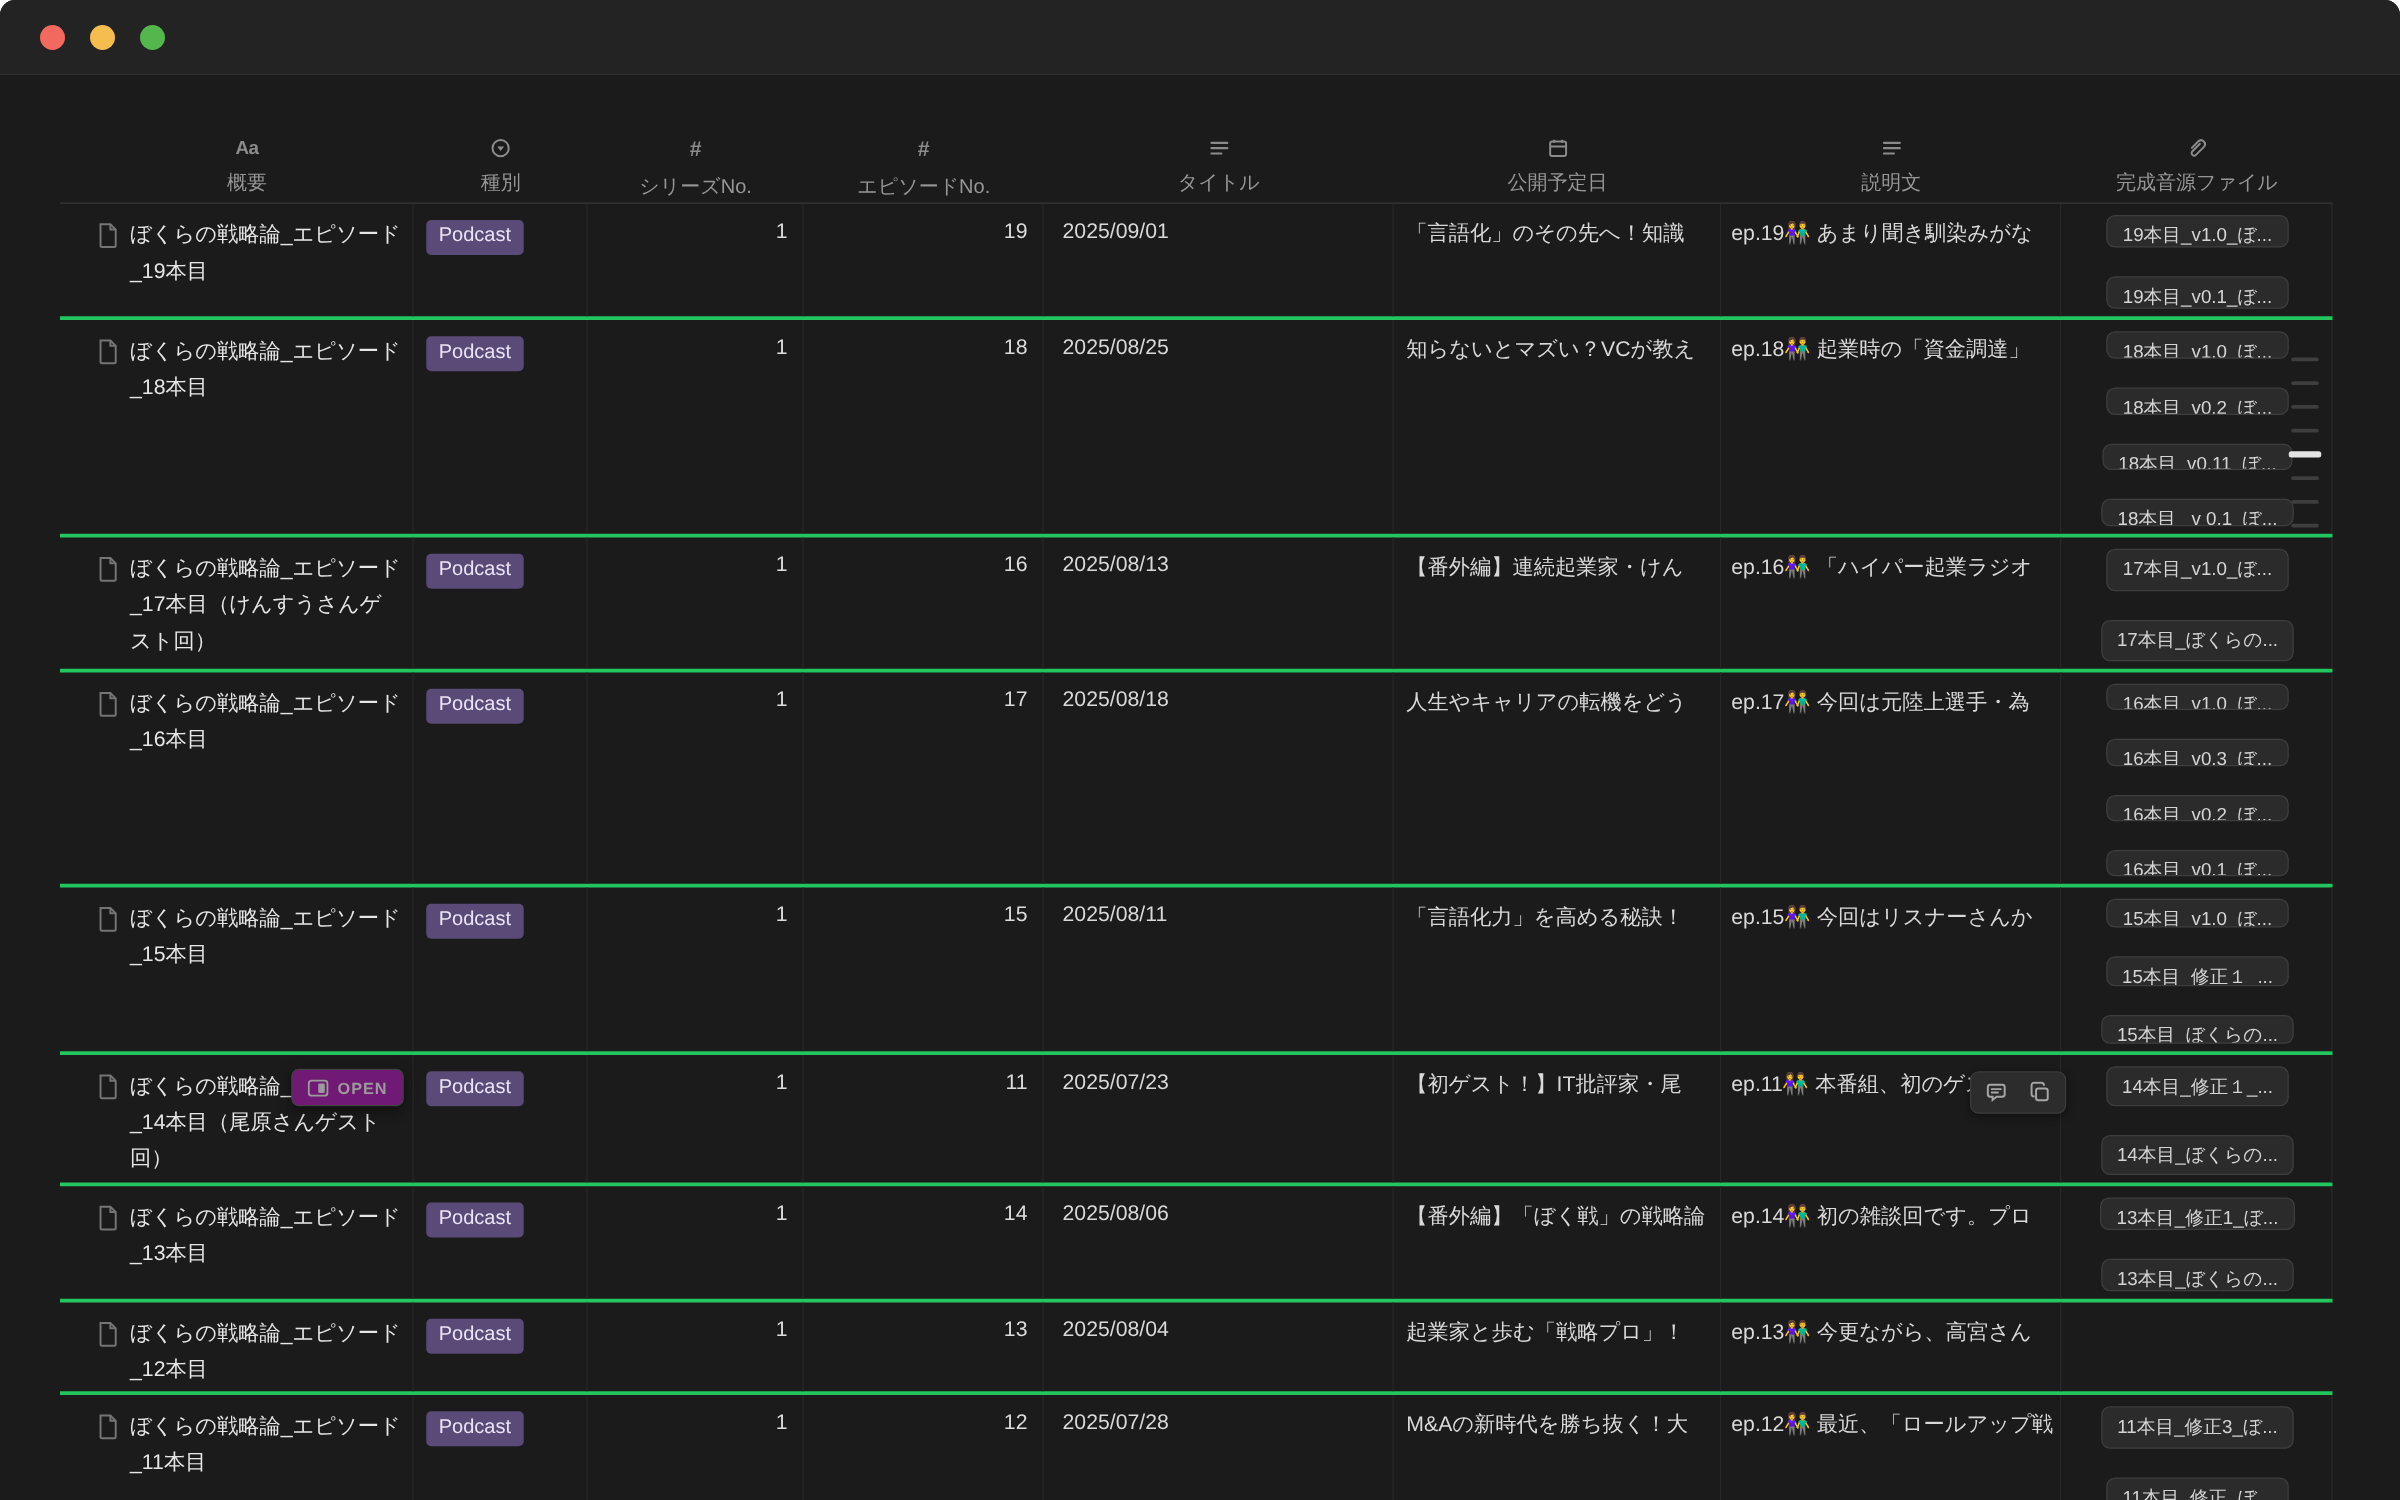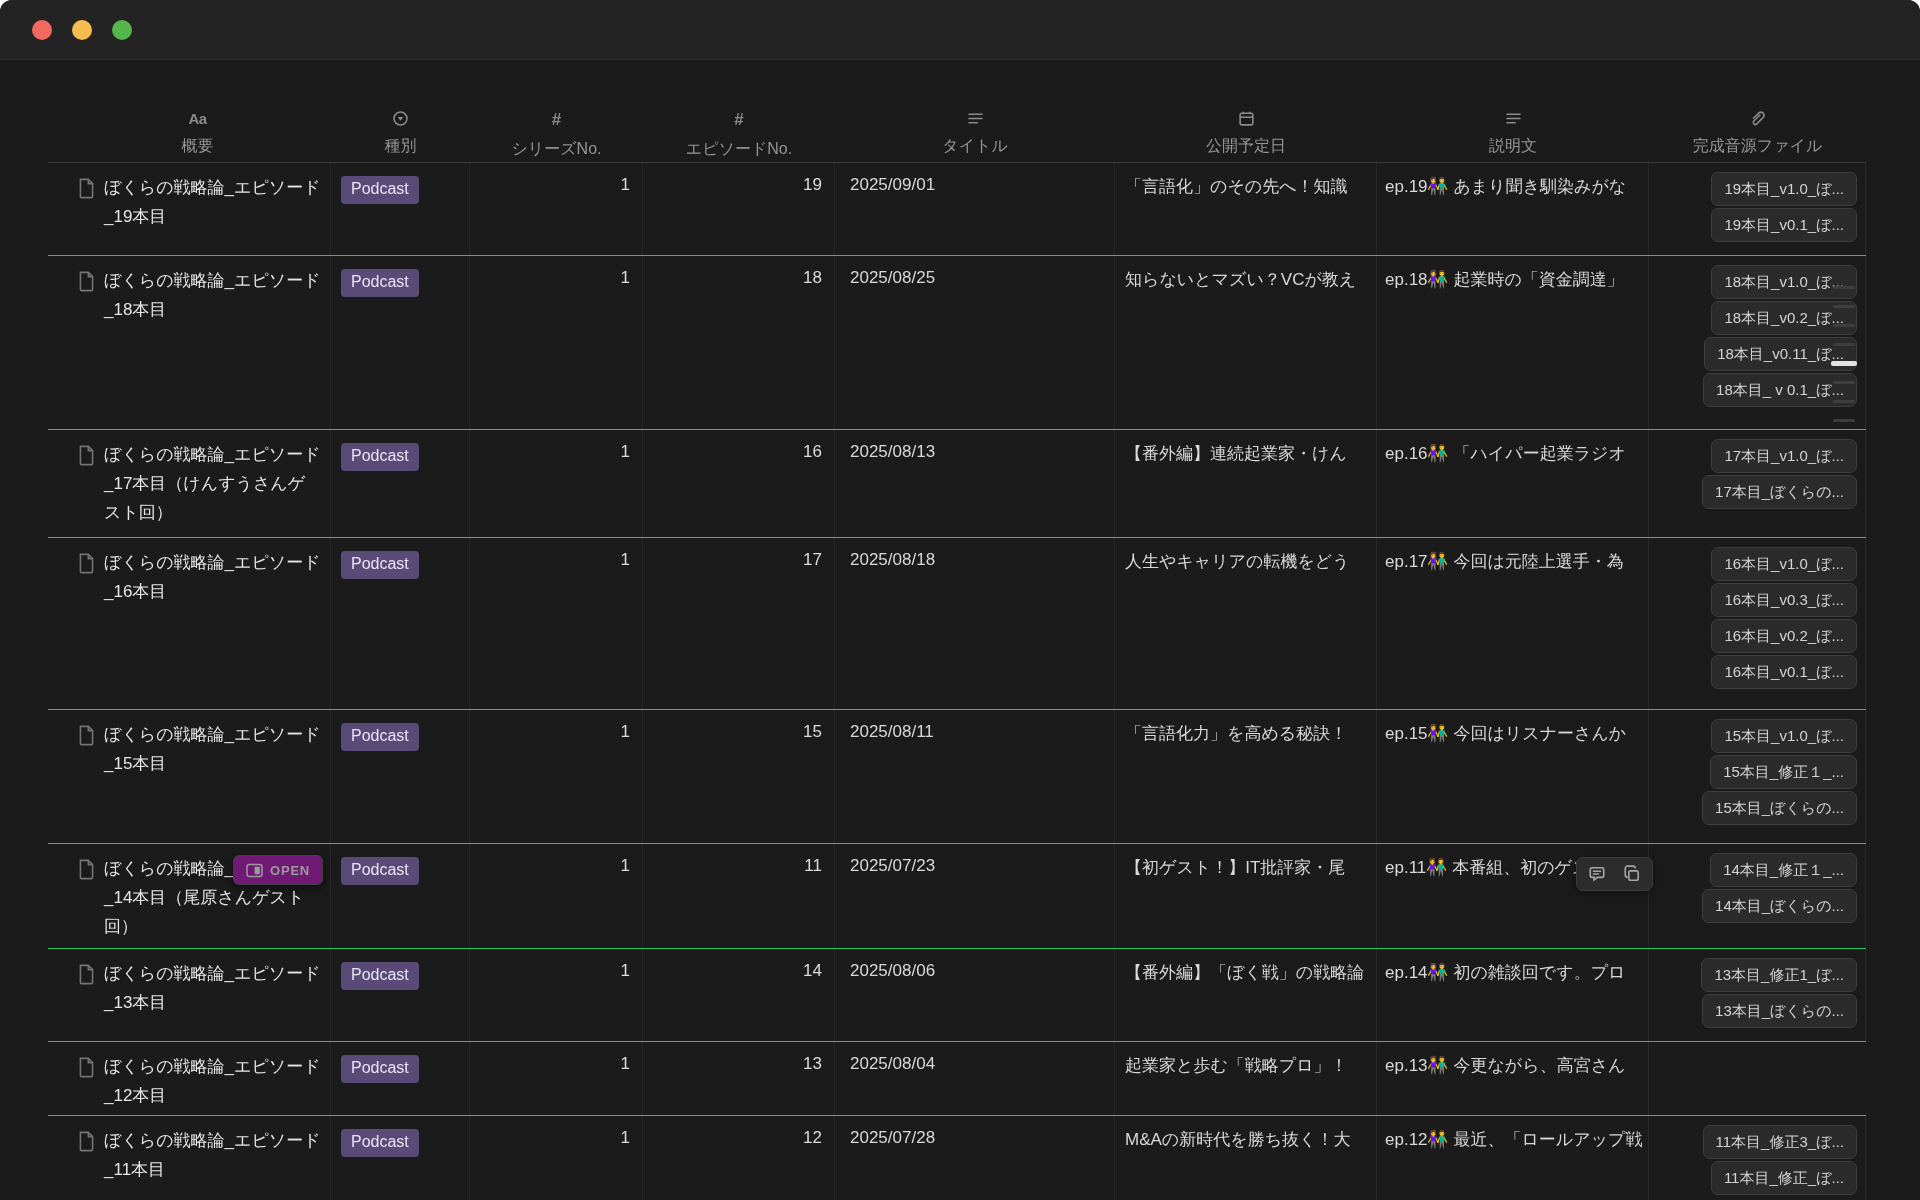--- a/index.html
+++ b/index.html
@@ -25,41 +25,41 @@
   .thead{ height:53px; border-bottom:1px solid #383838; }
   .th{
     display:flex; align-items:center; gap:9px; color:#969696; font-size:16px;
     padding:0 8px 4px 8px; overflow:hidden; white-space:nowrap;flex-direction:column;
   }
   .th:first-child{ padding-left:24px; }
   .th .hicon{ color:#8b8b8b; flex:0 0 auto; display:inline-flex; }
   .hicon.txt{ font-size:15px; font-weight:600; letter-spacing:-0.5px; }
   .hicon.hash{ font-size:17px; font-weight:600; }
 
-  .row{ position:relative; border-bottom:1px solid #22c55e; }
+  .row{ position:relative; border-bottom:3px solid #22c55e; }
   .cell{
     border-right:1px solid #272727; overflow:hidden; color:#d9d9d9; font-size:17px;
     padding:12px 10px 6px 10px; white-space:nowrap; height:100%;
   }
   .cell:last-child{ border-right:1px solid #2a2a2a; }
   .c-name{
     display:flex; align-items:flex-start; gap:9px; padding:10px 8px 6px 30px;
     white-space:normal; line-height:29px; color:#e6e6e6; font-weight:500;
   }
   .c-name .picon{ color:#757575; flex:0 0 auto; margin-top:5px; }
   .c-type{ padding-top:13px; }
   .tag{
     display:inline-block; background:#594a78; color:#eae4f5; border-radius:4px;
     padding:1px 10px 3px 10px; font-size:16px; line-height:24px;
   }
   .c-num{ text-align:right; padding-right:12px; color:#dcdcdc; }
   .c-date{ padding-left:15px; }
   .c-title{ padding-left:10px; }
   .c-desc{ padding-left:8px; }
-  .c-files{ display:flex; flex-direction:column; align-items:flex-end; gap:2px; padding:9px 8px 6px 10px; }
+  .c-files{ display:flex; flex-direction:column; align-items:center; gap:23px; padding:9px 8px 6px 10px; }
   .chip{
     background:#2b2b2b; border:1px solid #3e3e3e; border-radius:7px; color:#d4d4d4;
     font-size:15px; line-height:24px; padding:4px 12px; white-space:nowrap; max-width:166px;
     overflow:hidden;
   }
 
   
   .open-btn{
     position:absolute; left:185px; top:11px; height:30px; z-index:5;
     display:flex; align-items:center; gap:7px; padding:0 12px;

